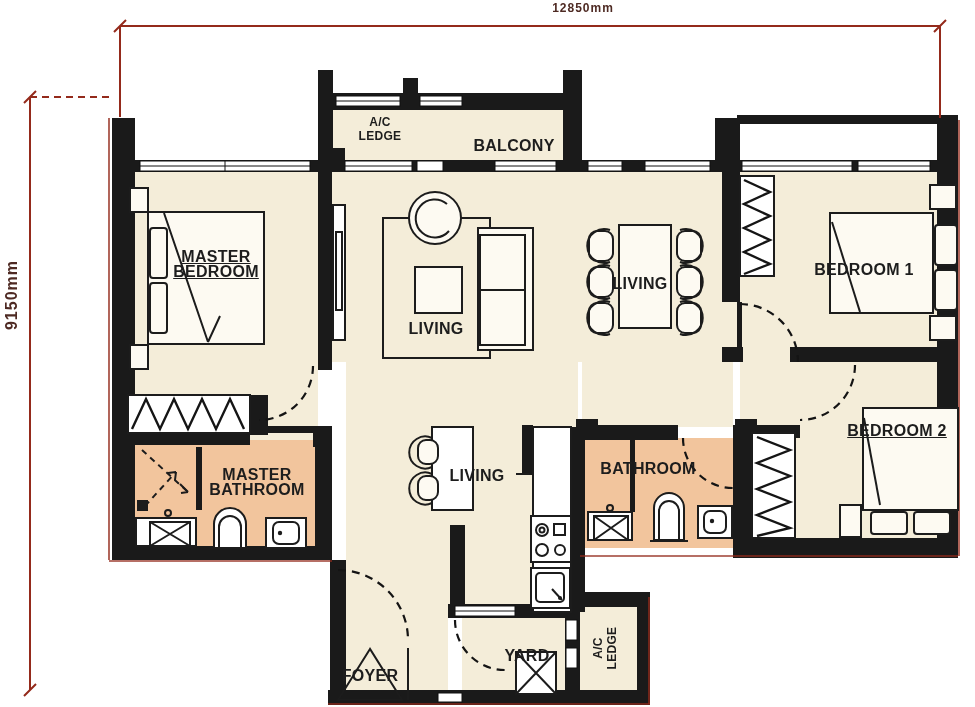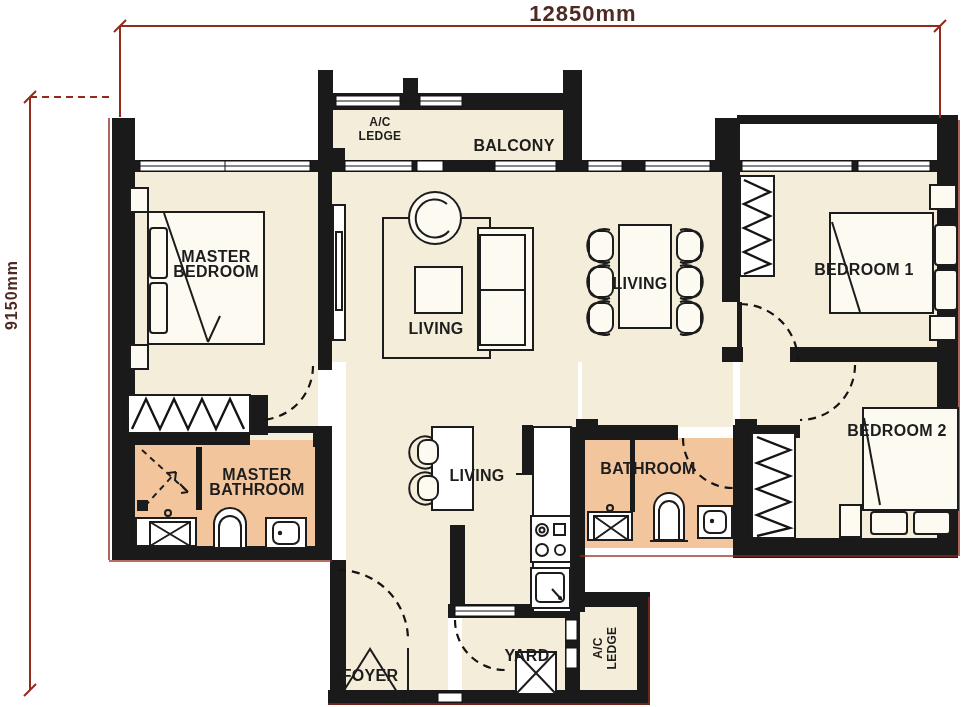--- a/index.html
+++ b/index.html
@@ -277,28 +277,28 @@
   <g>
     <path class="arc" d="M313,366 A54,54 0 0 1 259,420"></path>
     <path class="arc" d="M338,570 A70,70 0 0 1 408,640"></path>
     <path class="arc" d="M455,620 A50,50 0 0 0 505,670"></path>
     <path class="arc" d="M683,438 A50,50 0 0 0 733,488"></path>
     <path class="arc" d="M740,304 A58,58 0 0 1 798,362"></path>
     <path class="arc" d="M855,365 A55,55 0 0 1 800,420"></path>
   </g>
 </svg>
 
-  <div class="dim" style="left:503px;top:1px;width:160px;font-size:22px;text-align:center;">12850mm</div>
+  <div class="dim" style="left:503px;top:1px;width:160px;font-size:12px;text-align:center;">12850mm</div>
   <div class="dim rot" style="left:-42px;top:285px;width:110px;height:20px;font-size:16px;text-align:center;">9150mm</div>
 
-  <div class="label" style="left:161px;top:249px;width:110px;">MASTER BEDROOM</div>
+  <div class="label" style="left:161px;top:249px;width:110px;text-decoration:underline;">MASTER BEDROOM</div>
   <div class="label" style="left:398px;top:321px;width:76px;">LIVING</div>
   <div class="label" style="left:602px;top:276px;width:76px;">LIVING</div>
   <div class="label" style="left:806px;top:262px;width:116px;">BEDROOM 1</div>
-  <div class="label" style="left:839px;top:423px;width:116px;">BEDROOM 2</div>
+  <div class="label" style="left:839px;top:423px;width:116px;text-decoration:underline;">BEDROOM 2</div>
   <div class="label" style="left:195px;top:467px;width:124px;text-align:center;">MASTER BATHROOM</div>
   <div class="label" style="left:588px;top:461px;width:120px;text-align:center;">BATHROOM</div>
   <div class="label" style="left:429px;top:468px;width:96px;">LIVING</div>
   <div class="label" style="left:489px;top:648px;width:76px;text-align:center;">YARD</div>
   <div class="label" style="left:332px;top:668px;width:76px;">FOYER</div>
   <div class="label" style="left:466px;top:138px;width:96px;">BALCONY</div>
   <div class="label small" style="left:354px;top:115px;width:52px;">A/C LEDGE</div>
   <div class="label small rot" style="left:576px;top:631px;width:64px;height:34px;">A/C LEDGE</div>
 
 </div>

